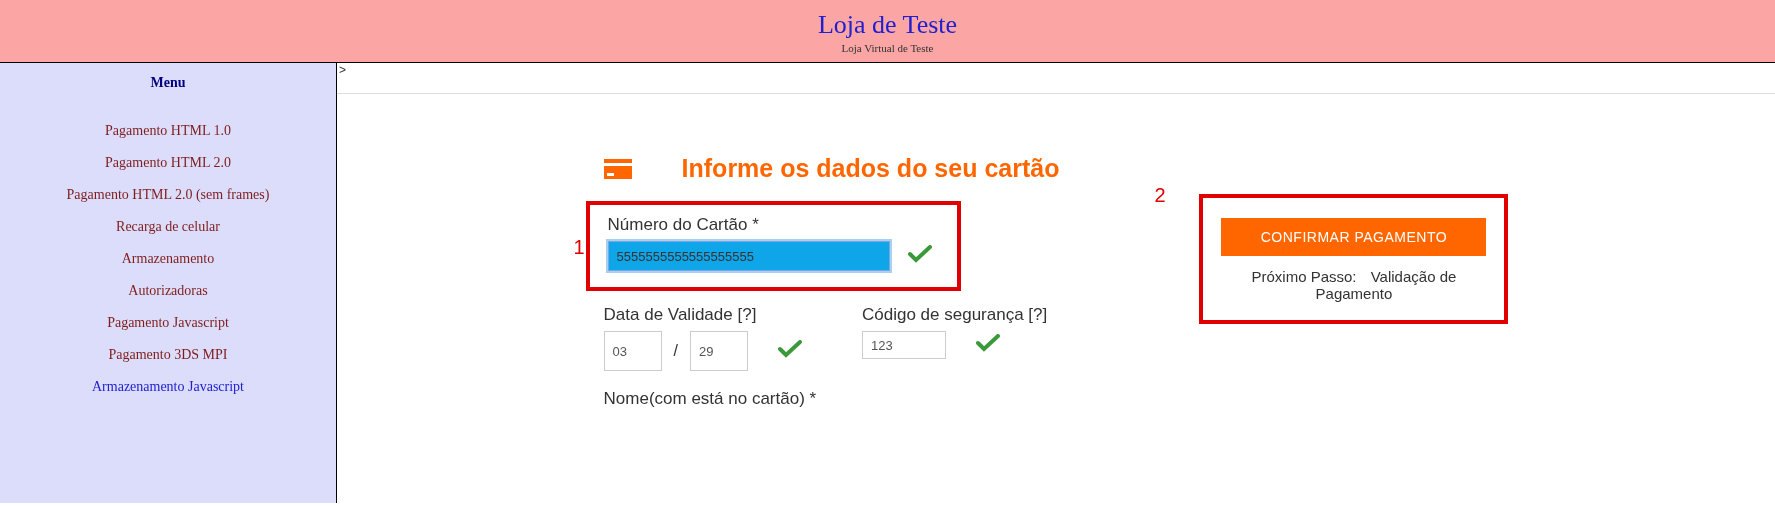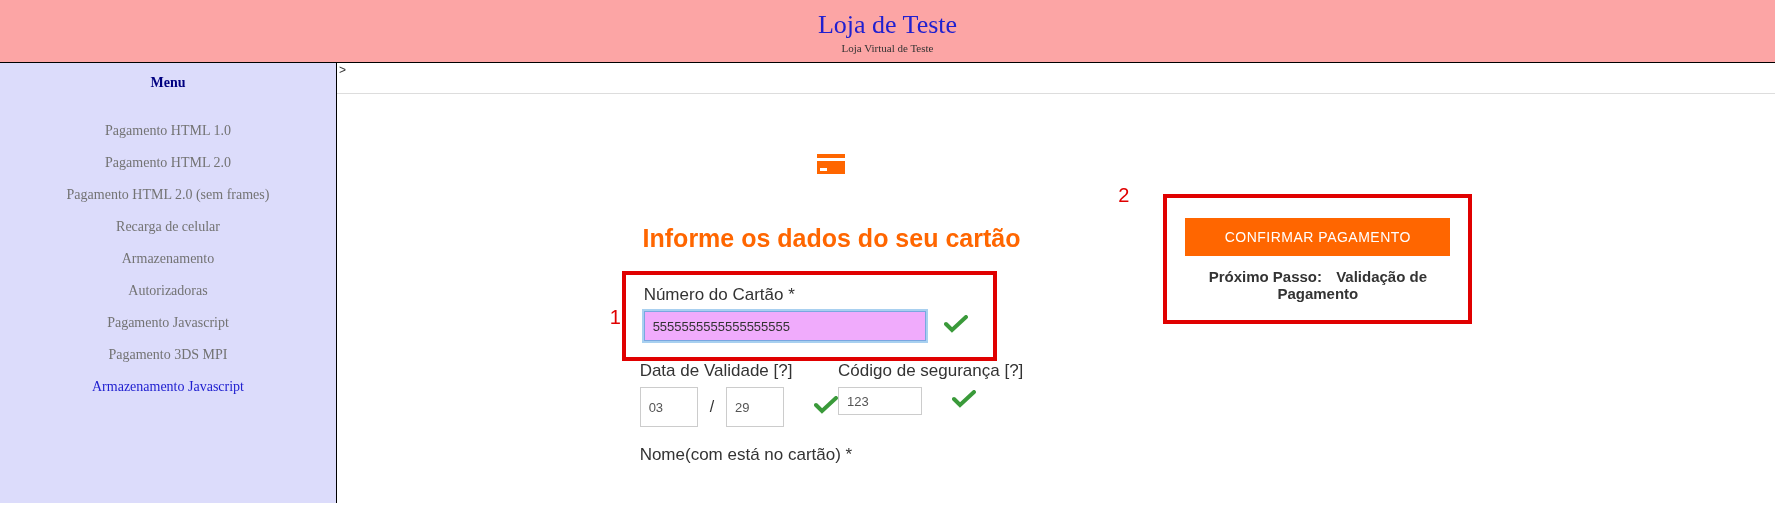--- a/index.html
+++ b/index.html
@@ -37,21 +37,21 @@
       min-height: 440px;
     }
     .sidebar-title {
       color: #000080;
       font-weight: bold;
       font-size: 14px;
       margin-bottom: 24px;
     }
     .sidebar-item {
       display: block;
-      color: #737373;
+      color: #7f1d1d;
       font-size: 14px;
       padding: 8px 0;
       text-decoration: none;
       cursor: pointer;
       font-family: Georgia, serif;
     }
     .sidebar-item.active {
       color: #2020d0;
     }
     
@@ -78,21 +78,20 @@
     
     .form-section {
       position: relative;
     }
     
     .form-title-row {
       display: flex;
       align-items: center;
       gap: 50px;
       margin-bottom: 18px;
-      flex-direction: column;
     }
     .card-icon {
       width: 28px;
       height: 20px;
       display: inline-block;
     }
     .form-title {
       color: #ff6600;
       font-size: 25px;
       font-weight: bold;
@@ -115,36 +114,37 @@
       position: absolute;
       left: -30px;
       top: 35px;
       color: #e00000;
       font-size: 20px;
     }
     .card-number-input {
       width: 282px;
       height: 30px;
       border: 1px solid #7aa7e0;
-      background: #f0abfc;
+      background: #0ea5e9;
       padding: 0 8px;
       font-size: 13px;
       color: #333;
       outline: 2px solid #a8d0f0;
     }
     
     .check-icon {
       display: inline-block;
       vertical-align: middle;
       margin-left: 18px;
     }
     
     .expiry-security-row {
       display: flex;
-      margin-top: 0;
+      gap: 60px;
+      margin-top: 14px;
     }
     .expiry-col, .security-col { }
     
     .small-input {
       width: 58px;
       height: 40px;
       border: 1px solid #ccc;
       padding: 0 8px;
       font-size: 13px;
       text-align: left;
@@ -207,21 +207,20 @@
       font-size: 14px;
       letter-spacing: 0.5px;
       cursor: pointer;
       font-family: Arial, sans-serif;
     }
     .next-step {
       margin-top: 12px;
       font-size: 15px;
       color: #333;
       text-align: center;
-      font-weight: bold;
     }
     .next-step-label { }
     .next-step-value { margin-left: 10px; }
   </style>
 </head>
 <body>
 
 <div class="header">
   <div class="header-title">Loja de Teste</div>
   <div class="header-subtitle">Loja Virtual de Teste</div>

